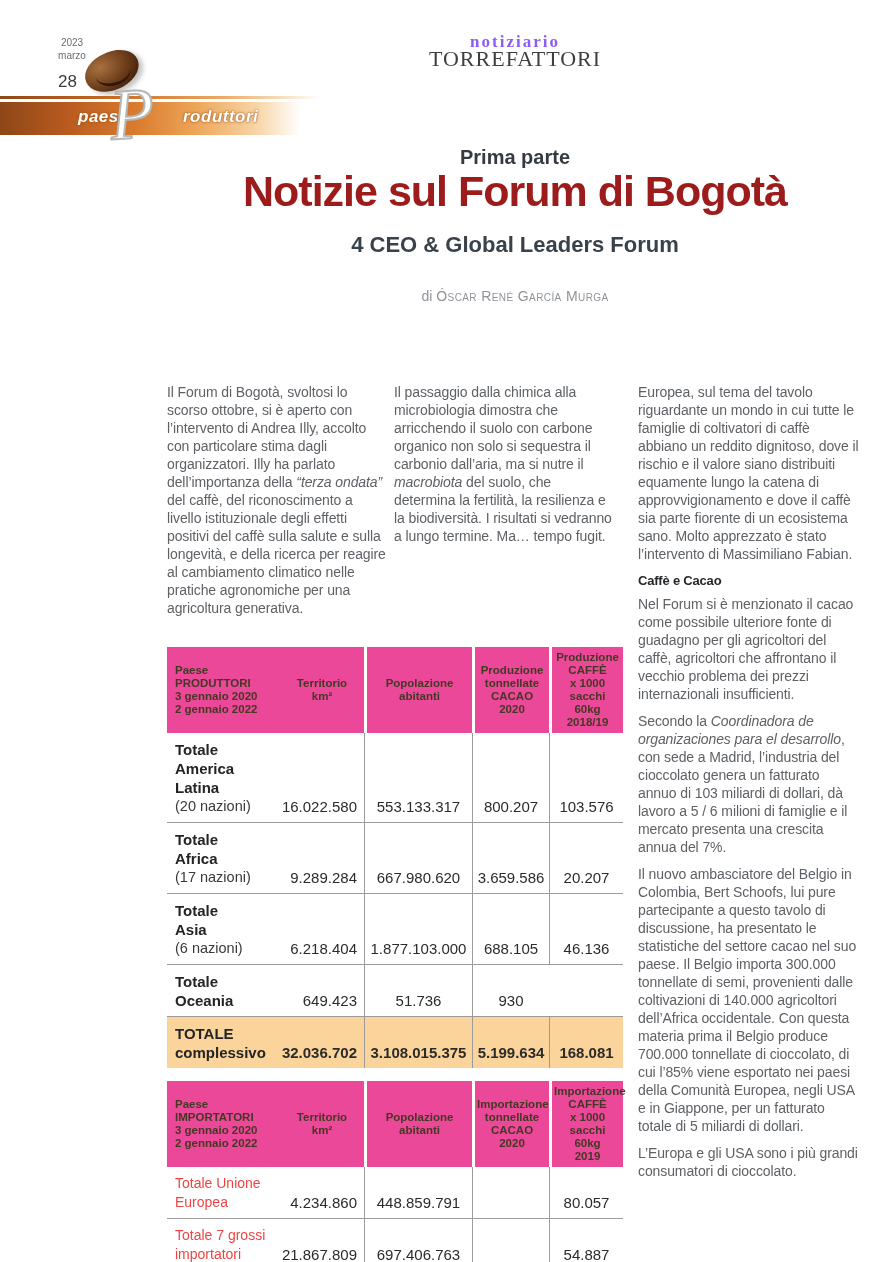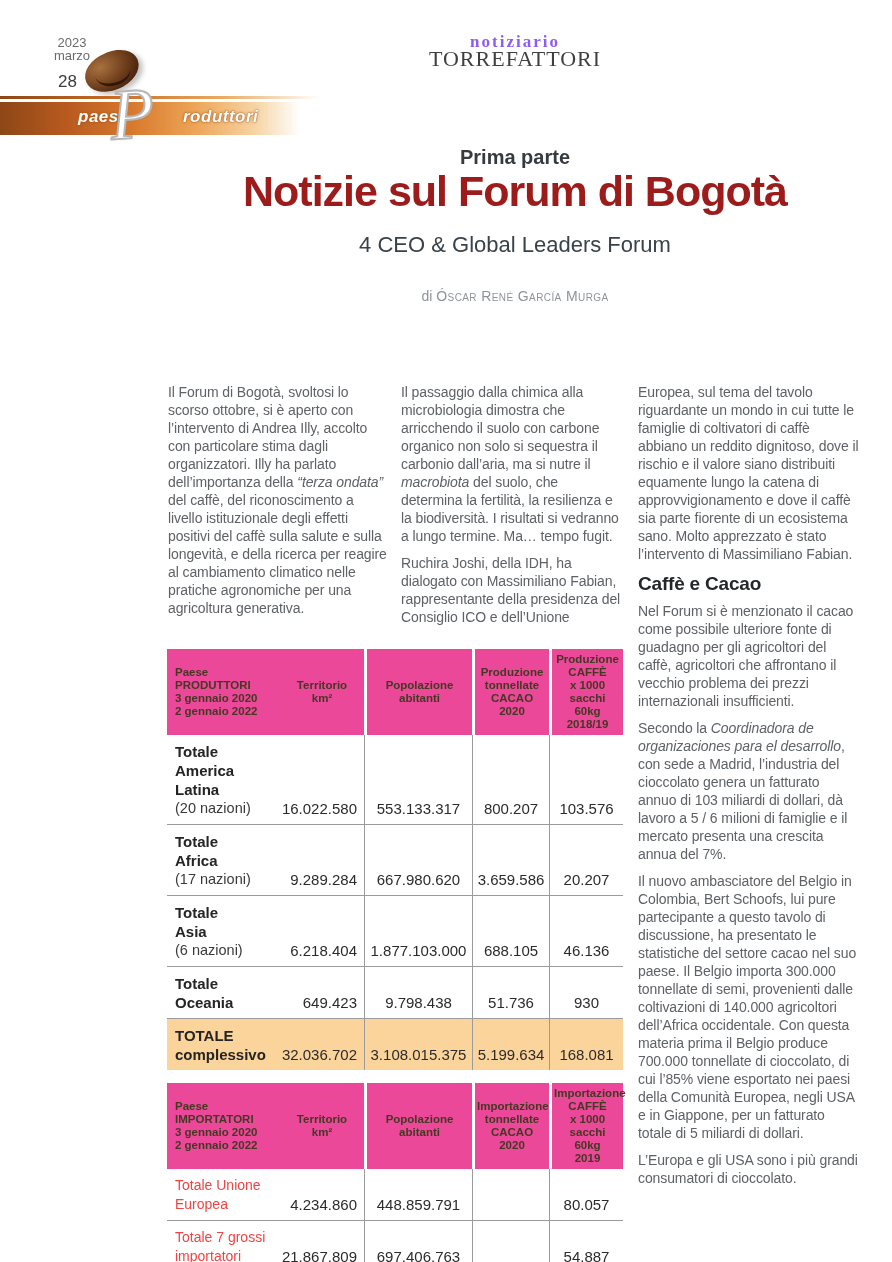--- a/index.html
+++ b/index.html
@@ -2,21 +2,21 @@
 <html><head>
 <meta charset="utf-8">
 <style>
   * { margin:0; padding:0; box-sizing:border-box; }
   html,body { background:#ffffff; }
   body { font-family:"Liberation Sans", sans-serif; }
   .page { position:relative; width:892px; height:1262px; background:#fff; overflow:hidden; }
 
   
   .issue { position:absolute; left:48px; top:36px; width:48px; text-align:center;
-           font-size:13px; color:#6b6b6b; line-height:13px; }
+           font-size:10px; color:#6b6b6b; line-height:13px; }
   .bean { position:absolute; left:84px; top:52px; width:56px; height:38px;
           border-radius:50% 46% 52% 48%; transform:rotate(-22deg);
           background:radial-gradient(ellipse at 32% 30%, #a9713f 0%, #7c4a24 38%, #52290f 72%, #30160a 100%);
           box-shadow:3px 4px 5px rgba(120,120,120,.45); }
   .bean::after { content:""; position:absolute; left:10px; top:7px; width:36px; height:24px;
           border-radius:50%; border-bottom:3px solid rgba(40,18,8,.85); transform:rotate(8deg); }
   .page-num { position:absolute; left:58px; top:72px; font-size:17px; color:#3c3c3c; }
 
   .masthead { position:absolute; left:365px; top:35px; width:300px; text-align:center;
               font-family:"Liberation Serif", serif; }
@@ -35,34 +35,34 @@
   .big-p { position:absolute; left:110px; top:78px; font-family:"Liberation Serif", serif;
        font-style:italic; font-size:72px; line-height:72px; color:#fff;
        -webkit-text-stroke:2px #b7b7b7; text-shadow:0 0 2px rgba(150,150,150,.8); transform:rotate(-4deg); }
 
   
   .kicker   { position:absolute; left:170px; top:146px; width:690px; text-align:center;
               font-size:20px; font-weight:bold; color:#353b41; }
   .title    { position:absolute; left:140px; top:167px; width:750px; text-align:center;
               font-size:43px; font-weight:bold; color:#9c1b1b; letter-spacing:-1px; }
   .subtitle { position:absolute; left:170px; top:232px; width:690px; text-align:center;
-              font-size:22px; font-weight:normal; color:#39424a; }
+              font-size:22px; font-weight:bold; color:#39424a; }
   .byline   { position:absolute; left:170px; top:288px; width:690px; text-align:center;
               font-size:14px; color:#8f9398; }
   .byline .sc { font-variant:small-caps; letter-spacing:.4px; }
 
   
   .content { position:absolute; left:167px; top:383px; width:694px; display:flex; gap:15px; }
   .left-zone { width:456px; }
-  .text-cols { display:flex; gap:11px; min-height:250px;justify-content:flex-end; }
+  .text-cols { display:flex; gap:5px; min-height:250px; }
   .tcol { width:222px; }
   .col3 { width:223px; }
   .para { font-size:14px; line-height:18px; color:#5e6165; margin-bottom:9px; letter-spacing:-.1px; }
   .para i { font-style:italic; }
-  .col-heading { font-size:19px; font-weight:bold; color:#24272a; margin:10px 0 7px 0; letter-spacing:-.2px; }
+  .col-heading { font-size:13px; font-weight:bold; color:#24272a; margin:10px 0 7px 0; letter-spacing:-.2px; }
 
   
   .dtable { width:456px; margin-top:14px; }
   .thead { display:grid; grid-template-columns:113px 84px 108px 77px 74px; }
   .th { background:#ec4899; color:#453823; font-size:11.5px; font-weight:bold;
         line-height:13px; display:flex; flex-direction:column; justify-content:center;
         min-height:72px; text-align:center; padding:4px 2px; white-space:pre-line; }
   .th.first { text-align:left; padding-left:8px; align-items:flex-start; }
   .th.gapL { border-left:3px solid #fff; }
   .trow { display:grid; grid-template-columns:113px 84px 108px 77px 74px; }
@@ -71,21 +71,21 @@
   .cell { display:flex; align-items:flex-end; padding:7px 2px 6px 2px; }
   .cell.lblc { padding-left:8px; }
   .cell.vline { border-left:1px solid #9b9b9b; }
   .cell.terr { justify-content:flex-end; padding-right:7px; }
   .cell.mid  { justify-content:center; }
   .lbl-lines { width:100%; }
   .lb { font-size:15px; font-weight:bold; color:#242424; line-height:19px; }
   .lr { font-size:14px; color:#ef4444; line-height:19px; }
   .ln { font-size:14.5px; color:#3a3a3a; line-height:19px; }
   .cval { font-size:15px; color:#2b2b2b; line-height:19px; }
-  .hl .cval { font-weight:normal; }
+  .hl .cval { font-weight:bold; }
   .t2 { margin-top:13px; }
 </style>
 </head>
 <body>
 
 <div class="page">
 
   <div class="issue">
     <div>2023</div>
     <div>marzo</div>
@@ -110,21 +110,20 @@
   <div class="byline"><span>di </span><span class="sc">Óscar René García Murga</span></div>
 
   <div class="content">
     <div class="left-zone">
       <div class="text-cols">
         <div class="tcol">
           <p class="para"><span>Il Forum di Bogotà, svoltosi lo scorso ottobre, si è aperto con l’intervento di Andrea Illy, accolto con particolare stima dagli organizzatori. Illy ha parlato dell’importanza della </span><i>“terza ondata”</i><span> del caffè, del riconoscimento a livello istituzionale degli effetti positivi del caffè sulla salute e sulla longevità, e della ricerca per reagire al cambiamento climatico nelle pratiche agronomiche per una agricoltura generativa.</span></p>
         </div>
         <div class="tcol">
           <p class="para"><span>Il passaggio dalla chimica alla microbiologia dimostra che arricchendo il suolo con carbone organico non solo si sequestra il carbonio dall’aria, ma si nutre il </span><i>macrobiota</i><span> del suolo, che determina la fertilità, la resilienza e la biodiversità. I risultati si vedranno a lungo termine. Ma… tempo fugit.</span></p>
-          <p class="para"><span>Ruchira Joshi, della IDH, ha dialogato con Massimiliano Fabian, rappresentante della presidenza del Consiglio ICO e dell’Unione</span></p>
         </div>
       </div>
 
       <div class="dtable">
         <div class="thead">
           <div class="th first">Paese PRODUTTORI
 3 gennaio 2020
 2 gennaio 2022</div>
           <div class="th">Territorio
 km²</div>
@@ -208,23 +207,20 @@
     <div class="cell lblc">
                 <div class="lbl-lines">
                   <div class="lb">Totale</div>
                   <div class="lb">Oceania</div>
                 </div>
               </div>
     <div class="cell terr">
                 <span class="cval">649.423</span>
               </div>
     <div class="cell mid vline">
-                <span class="cval">9.798.438</span>
-              </div>
-    <div class="cell mid vline">
                 <span class="cval">51.736</span>
               </div>
     <div class="cell mid vline">
                 <span class="cval">930</span>
               </div>
   </div>
             <div class="trow hl">
     <div class="cell lblc">
                 <div class="lbl-lines">
                   <div class="lb">TOTALE</div>

